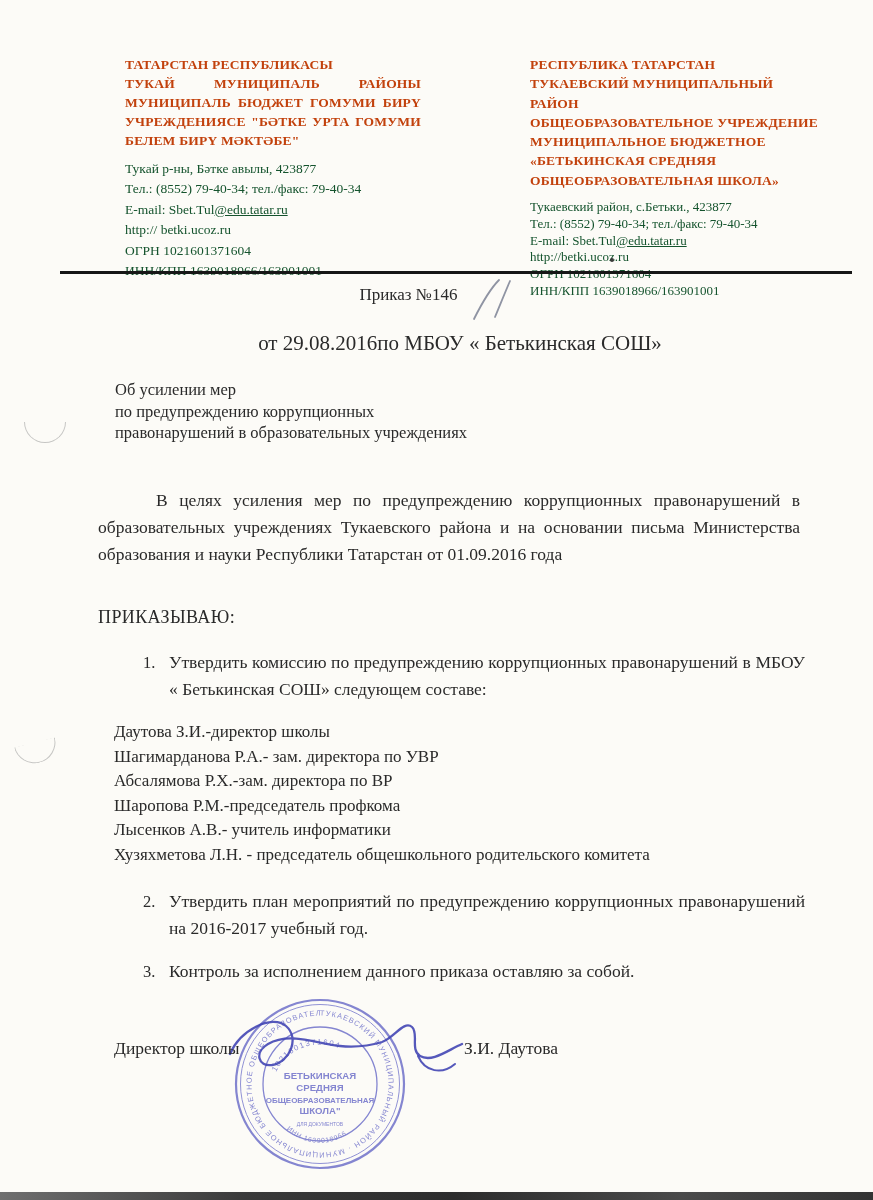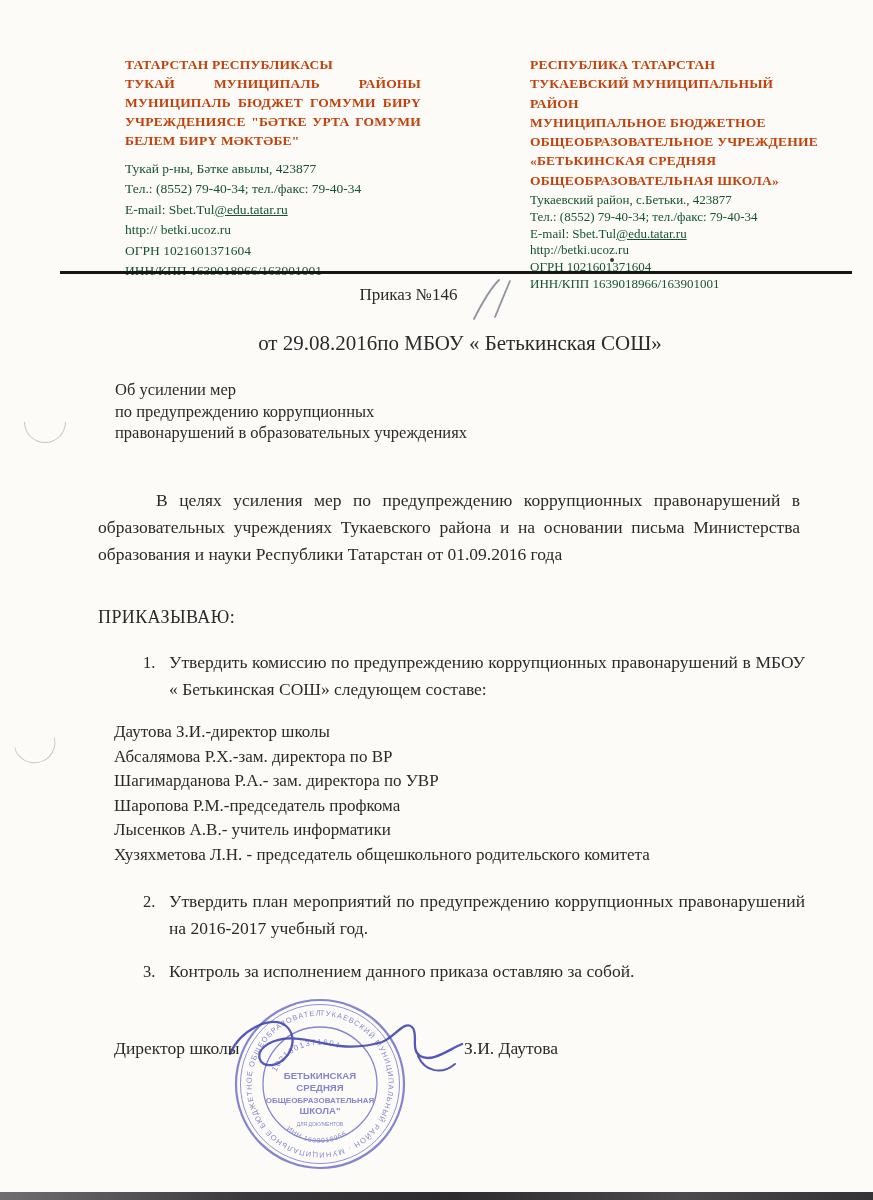--- a/index.html
+++ b/index.html
@@ -13,21 +13,21 @@
   .letterhead{position:absolute;top:55px;left:0;width:873px;display:flex;}
   .lh-left{position:absolute;left:125px;top:0;width:296px;}
   .lh-right{position:absolute;left:530px;top:0;width:292px;}
   .org{font-weight:bold;font-size:13.5px;line-height:19px;letter-spacing:.2px;color:#c2410c;}
   .lh-right .org{line-height:19.3px;}
   .lh-left .org .line{text-align:justify;}
   .lh-left .org .line:nth-child(2),
   .lh-left .org .line:nth-child(3),
   .lh-left .org .line:nth-child(4){text-align-last:justify;}
   .contacts{font-size:13.5px;line-height:20.4px;margin-top:9px;color:#14532d;}
-  .lh-right .contacts{font-size:13px;line-height:16.8px;margin-top:2px;}
+  .lh-right .contacts{font-size:13px;line-height:16.8px;margin-top:9px;}
   .u{text-decoration:underline;}
   .divider{position:absolute;top:271px;left:60px;width:792px;height:3px;background:#161616;}
   .tiny-dot{position:absolute;left:610px;top:258px;width:4px;height:4px;border-radius:50%;background:#3a3a3a;}
   
   .title-row{position:absolute;top:285px;left:0;width:873px;text-align:center;font-size:17px;}
   .title-inner{display:inline-flex;align-items:flex-start;font-family:Liberation Serif, serif;}
   .hw-mark{margin-left:8px;margin-top:-8px;}
   .meta-row{position:absolute;top:331px;left:115px;width:690px;display:flex;justify-content:center;font-size:21px;}
   .subject{position:absolute;top:379px;left:115px;font-size:16.5px;line-height:21.5px;}
   .preamble{position:absolute;top:487px;left:98px;width:702px;font-size:17.5px;line-height:27px;
@@ -76,22 +76,22 @@
         <div><span>E-mail:  Sbet.Tul</span><span class="u">@edu.tatar.ru</span></div>
         <div>http:// betki.ucoz.ru</div>
         <div>ОГРН 1021601371604</div>
         <div>ИНН/КПП 1639018966/163901001</div>
       </div>
     </div>
     <div class="lh-right">
       <div class="org">
         <div class="line">РЕСПУБЛИКА ТАТАРСТАН</div>
         <div class="line">ТУКАЕВСКИЙ МУНИЦИПАЛЬНЫЙ РАЙОН</div>
+        <div class="line">ОБЩЕОБРАЗОВАТЕЛЬНОЕ УЧРЕЖДЕНИЕ</div>
         <div class="line">МУНИЦИПАЛЬНОЕ БЮДЖЕТНОЕ</div>
-        <div class="line">ОБЩЕОБРАЗОВАТЕЛЬНОЕ УЧРЕЖДЕНИЕ</div>
         <div class="line">«БЕТЬКИНСКАЯ СРЕДНЯЯ</div>
         <div class="line">ОБЩЕОБРАЗОВАТЕЛЬНАЯ ШКОЛА»</div>
       </div>
       <div class="contacts">
         <div>Тукаевский район, с.Бетьки., 423877</div>
         <div>Тел.: (8552) 79-40-34; тел./факс: 79-40-34</div>
         <div><span>E-mail: Sbet.Tul</span><span class="u">@edu.tatar.ru</span></div>
         <div>http://betki.ucoz.ru</div>
         <div>ОГРН 1021601371604</div>
         <div>ИНН/КПП 1639018966/163901001</div>
@@ -127,22 +127,22 @@
 
   <div class="decree">ПРИКАЗЫВАЮ:</div>
 
   <div class="order-item item-1">
     <span class="item-num">1.</span>
     <span class="item-text">Утвердить комиссию по предупреждению коррупционных правонарушений в МБОУ « Бетькинская СОШ» следующем составе:</span>
   </div>
 
   <div class="members">
     <div>Даутова З.И.-директор школы</div>
+    <div>Шагимарданова Р.А.- зам. директора по УВР</div>
     <div>Абсалямова Р.Х.-зам. директора по ВР</div>
-    <div>Шагимарданова Р.А.- зам. директора по УВР</div>
     <div>Шаропова Р.М.-председатель профкома</div>
     <div>Лысенков А.В.- учитель информатики</div>
     <div>Хузяхметова Л.Н. - председатель общешкольного родительского комитета</div>
   </div>
 
   <div class="order-item item-2">
     <span class="item-num">2.</span>
     <span class="item-text">Утвердить план мероприятий  по  предупреждению коррупционных правонарушений на 2016-2017 учебный год.</span>
   </div>
   <div class="order-item item-3">

